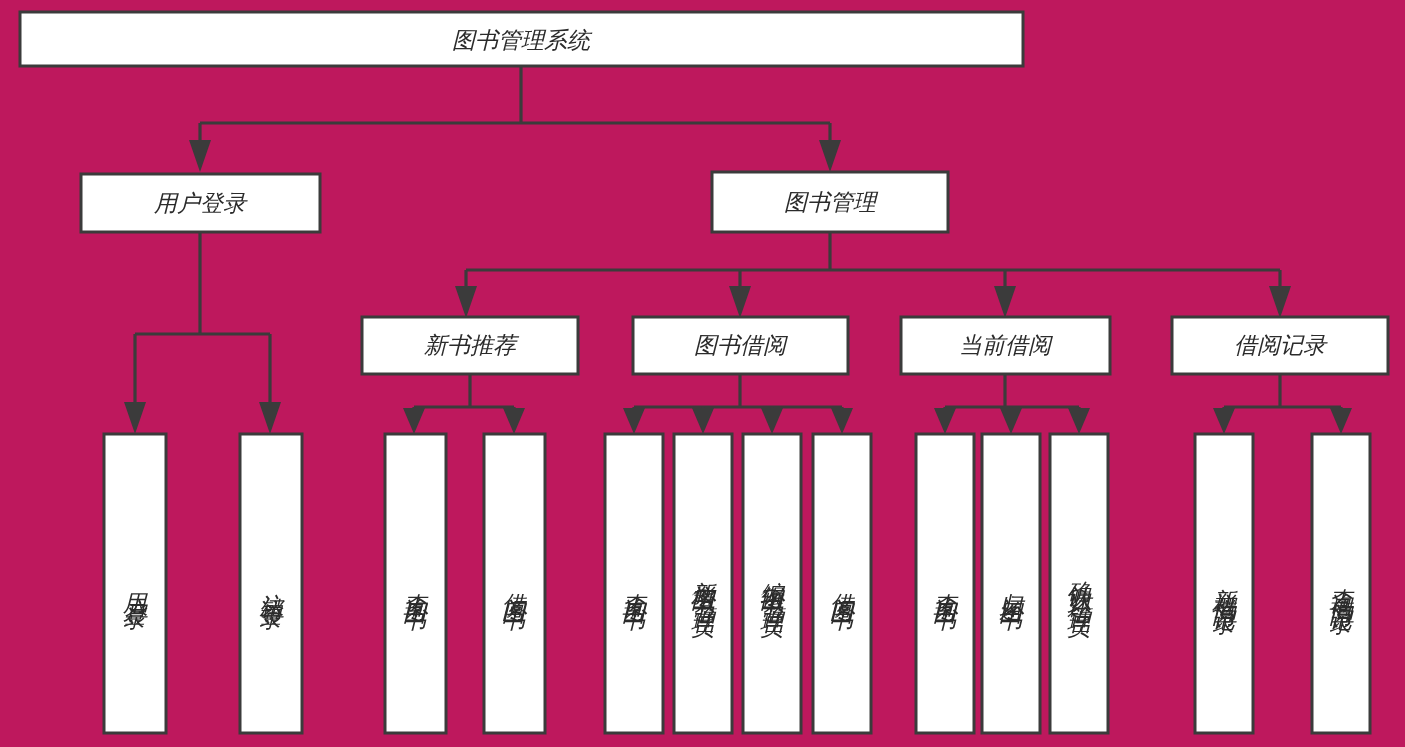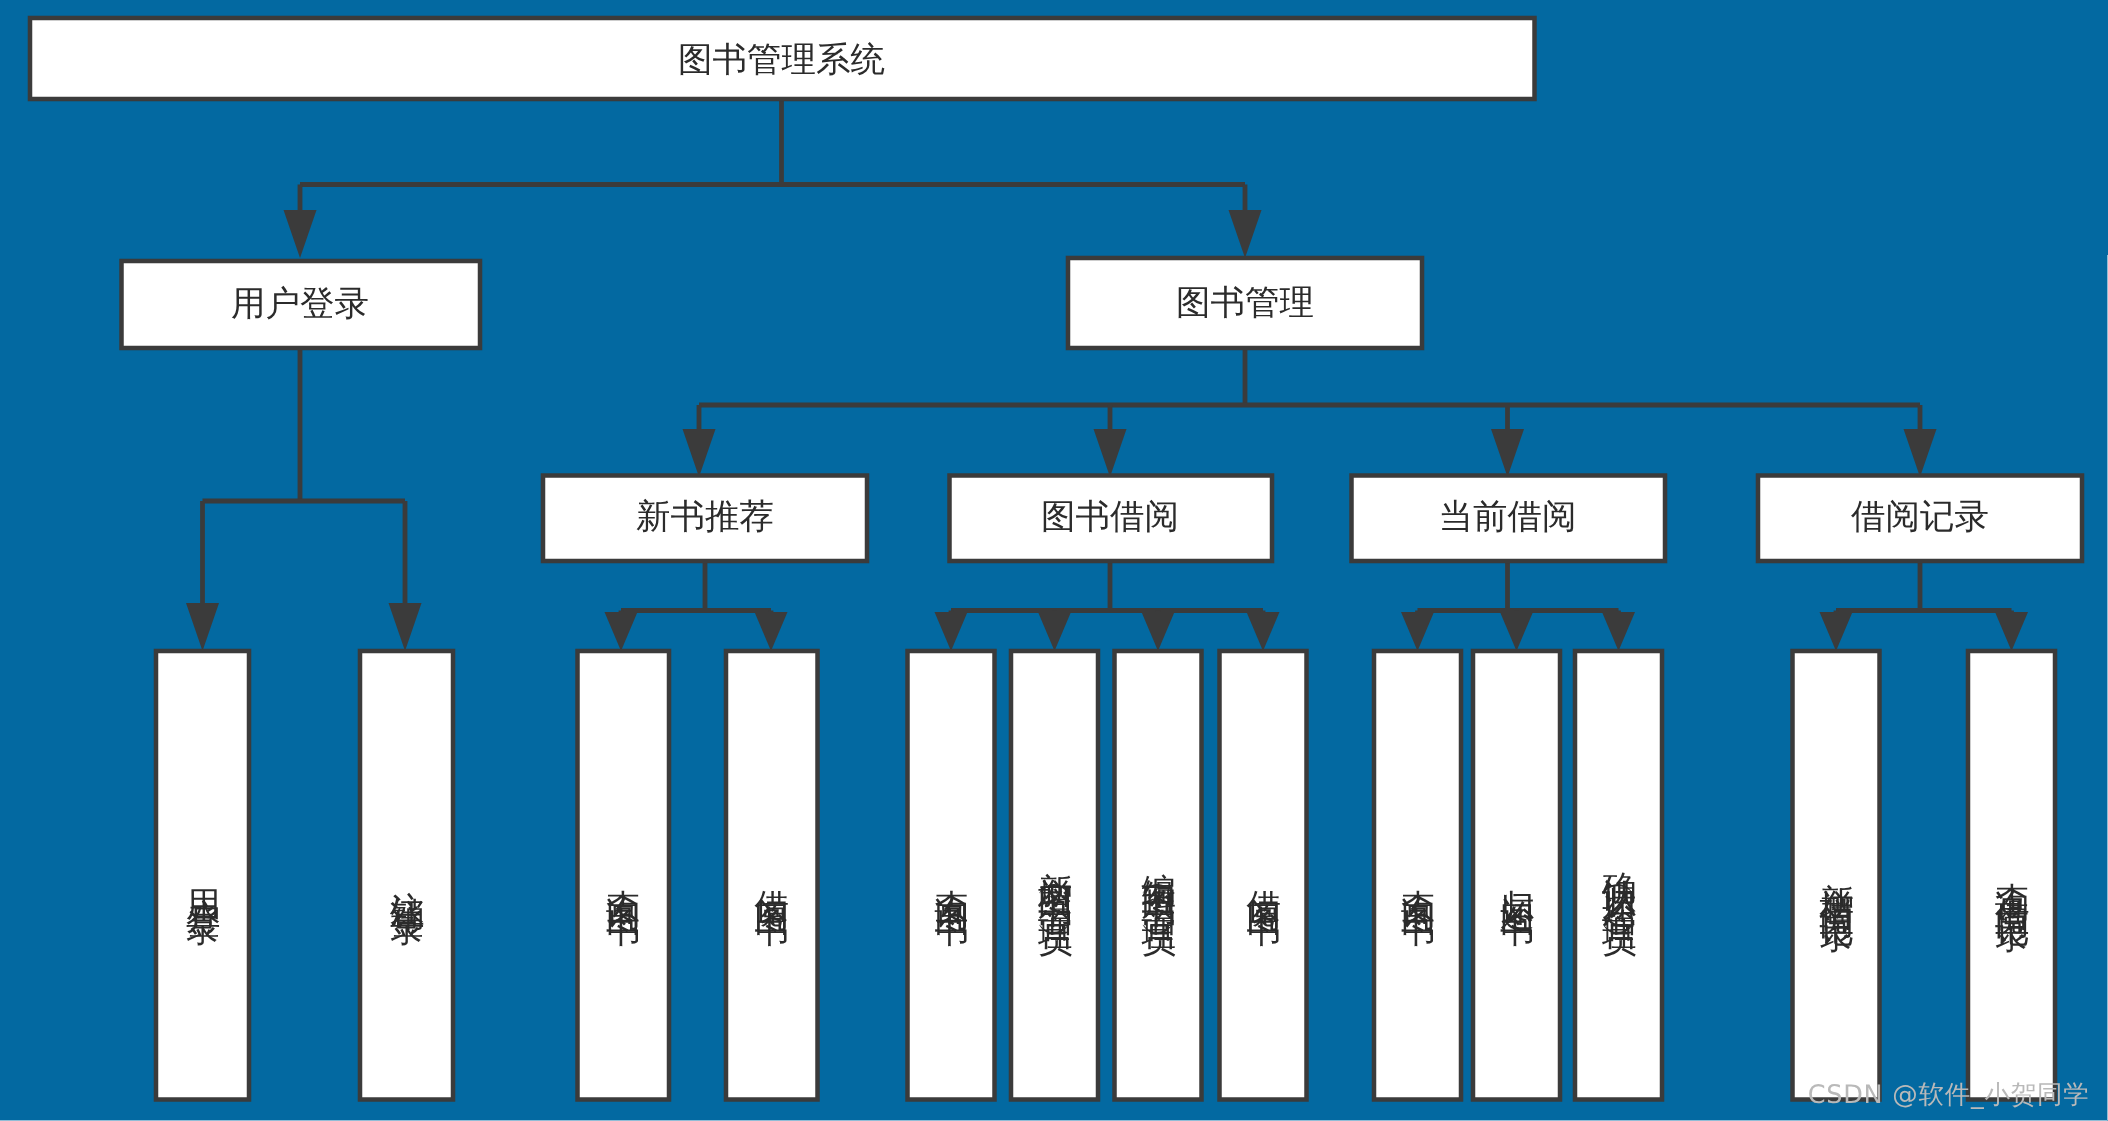--- a/index.html
+++ b/index.html
@@ -7,22 +7,23 @@
     padding: 0;
     background: #ffffff;
   }
   body {
     font-family: "DejaVu Sans", "Liberation Sans", sans-serif;
   }
   #stage {
     position: relative;
     width: 1405px;
     height: 747px;
-    background: #0369a1;
+    background: #be185d;
     overflow: hidden;
+    font-style: italic;
   }
   svg#diagram {
     position: absolute;
     left: 0;
     top: 0;
     width: 1405px;
     height: 747px;
     display: block;
   }
   .node-box {
@@ -232,15 +233,14 @@
       <rect class="node-box" x="1195" y="434" width="58" height="299"></rect>
       <text class="node-label-v" x="1224" y="585" text-anchor="middle">新增借阅记录</text>
     </g>
     <g>
       <rect class="node-box" x="1312" y="434" width="58" height="299"></rect>
       <text class="node-label-v" x="1341" y="585" text-anchor="middle">查询借阅记录</text>
     </g>
 
   </svg>
 
-  <div class="watermark">CSDN @软件_小贺同学</div>
 
 </div>
 
 </body></html>

